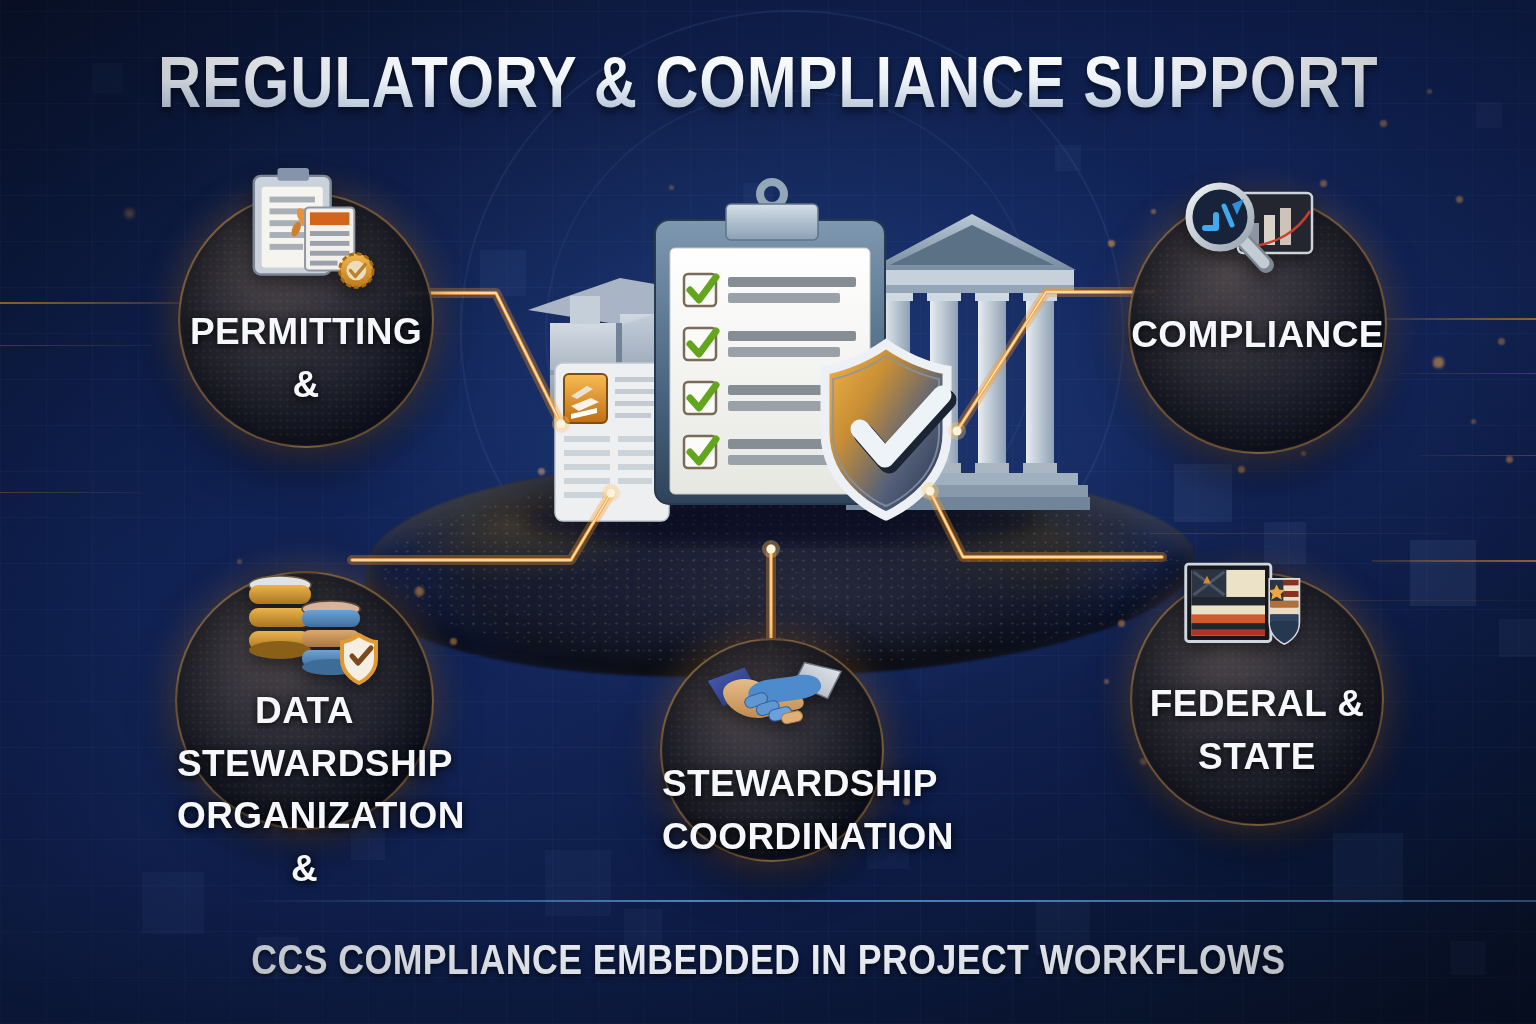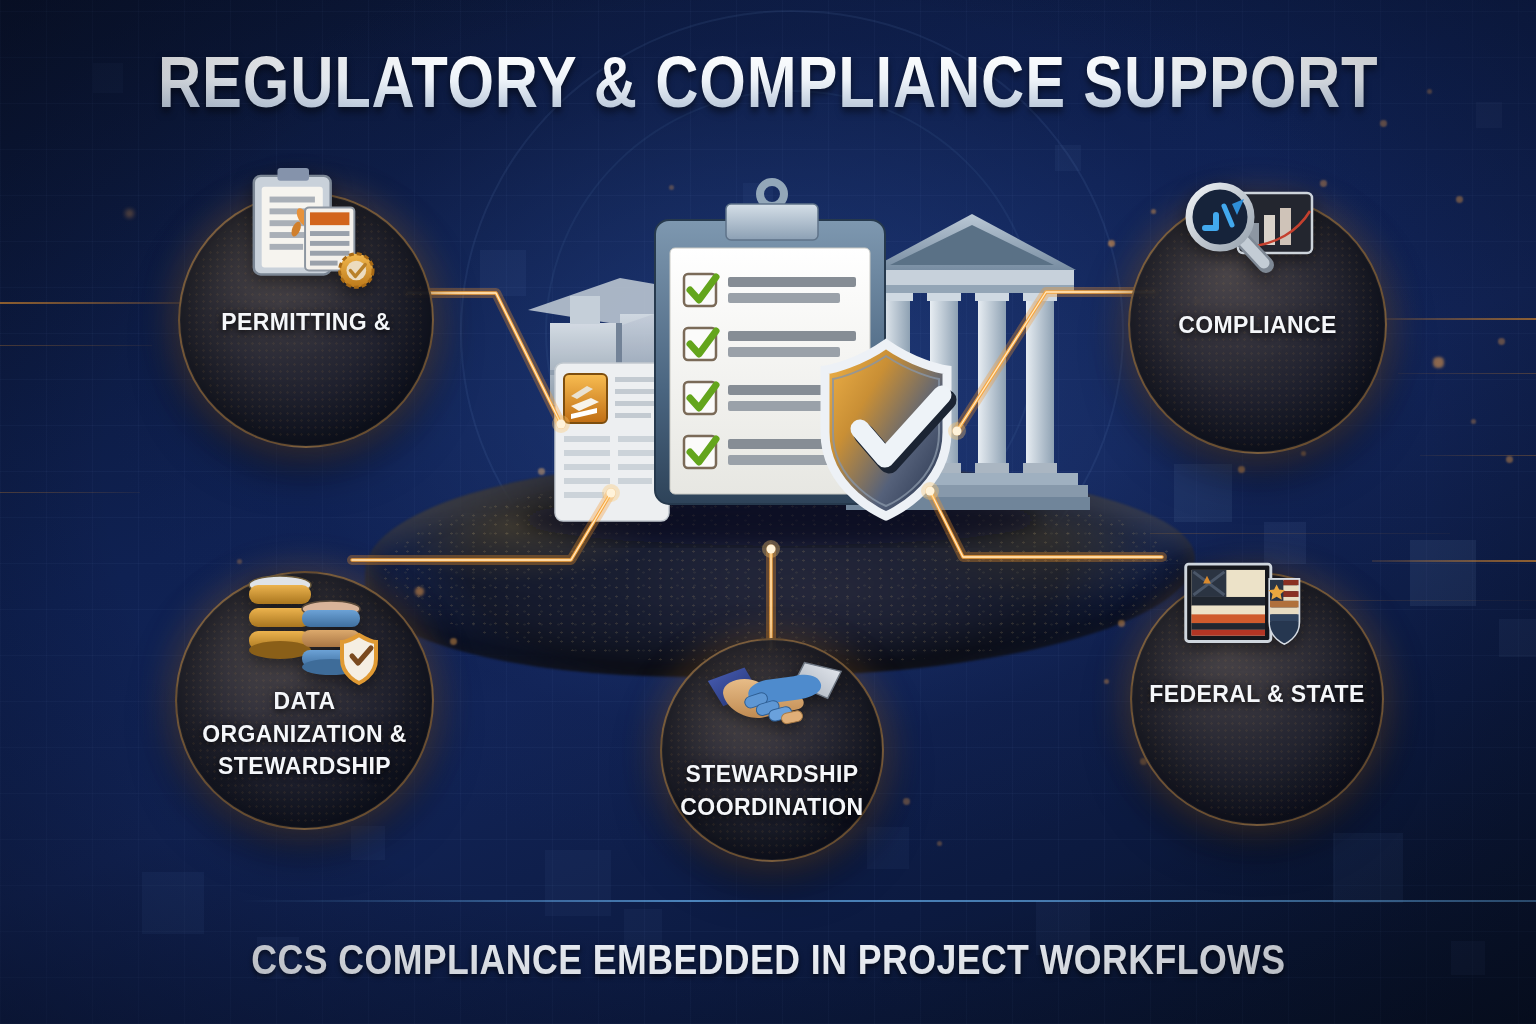--- a/index.html
+++ b/index.html
@@ -82,21 +82,21 @@
   
   .node{position:absolute;border-radius:50%;
     background:radial-gradient(circle at 38% 30%, rgba(78,72,74,.96), rgba(44,43,52,.95) 42%, rgba(19,22,36,.96) 76%, rgba(13,16,28,.97));
     border:2px solid rgba(236,162,66,.40);
     box-shadow:0 0 34px 5px rgba(238,156,60,.22), 0 20px 44px rgba(0,0,0,.5),
       inset 0 0 70px rgba(0,0,0,.6), inset 0 0 0 1px rgba(255,255,255,.05);}
   .node::after{content:"";position:absolute;inset:6px;border-radius:50%;
     background-image:radial-gradient(rgba(210,150,70,.13) 1px, transparent 1.5px);
     background-size:7px 7px;opacity:.6;}
   .node-label{position:absolute;left:0;width:100%;text-align:center;z-index:3;
-    color:#f5f7fa;font-weight:700;font-size:23px;line-height:1.42;letter-spacing:.4px;
+    color:#f5f7fa;font-weight:700;font-size:37px;line-height:1.42;letter-spacing:.4px;
     text-shadow:0 2px 6px rgba(0,0,0,.7), 0 0 14px rgba(0,0,0,.4);}
   .node-icon{position:absolute;z-index:2;filter:drop-shadow(0 6px 9px rgba(0,0,0,.5));}
   .scene{position:absolute;}
 </style>
 </head>
 <body>
 
 <div class="stage">
 
   <div class="grid"></div>
@@ -380,22 +380,22 @@
       <ellipse cx="96" cy="40" rx="29" ry="8" fill="#d9b49a" stroke="#5a4a3a" stroke-width="1.5"></ellipse>
       <rect x="67" y="41" width="58" height="17" rx="8" fill="url(#dbBlue)"></rect>
       <rect x="67" y="61" width="58" height="17" rx="8" fill="url(#dbTan)"></rect>
       <rect x="67" y="81" width="58" height="17" rx="8" fill="url(#dbBlue)"></rect>
       <ellipse cx="96" cy="98" rx="29" ry="8" fill="#3e6c99"></ellipse>
       <path d="M124 66c8 5 15 7 17 7v17c0 17-17 24-17 24s-17-7-17-24V73c2 0 9-2 17-7z" fill="#f5eee2" stroke="#e09a33" stroke-width="4"></path>
       <path d="M117 87 l6 7 13 -15" fill="none" stroke="#7a4a1f" stroke-width="5" stroke-linecap="round" stroke-linejoin="round"></path>
     </svg>
     <div class="node-label" style="top:112px;">
       <div>DATA</div>
+      <div>STEWARDSHIP</div>
       <div>ORGANIZATION &amp;</div>
-      <div>STEWARDSHIP</div>
     </div>
   </div>
 
   <div class="node" style="left:660px;top:638px;width:220px;height:220px;">
     <svg class="node-icon" style="left:40px;top:10px;" width="145" height="92" viewBox="0 0 150 95">
       <defs>
         <linearGradient id="hsL" x1="0" y1="0" x2="1" y2="1">
           <stop offset="0" stop-color="#4a5fb5"></stop>
             <stop offset="1" stop-color="#1f2f6e"></stop>
         </linearGradient>

